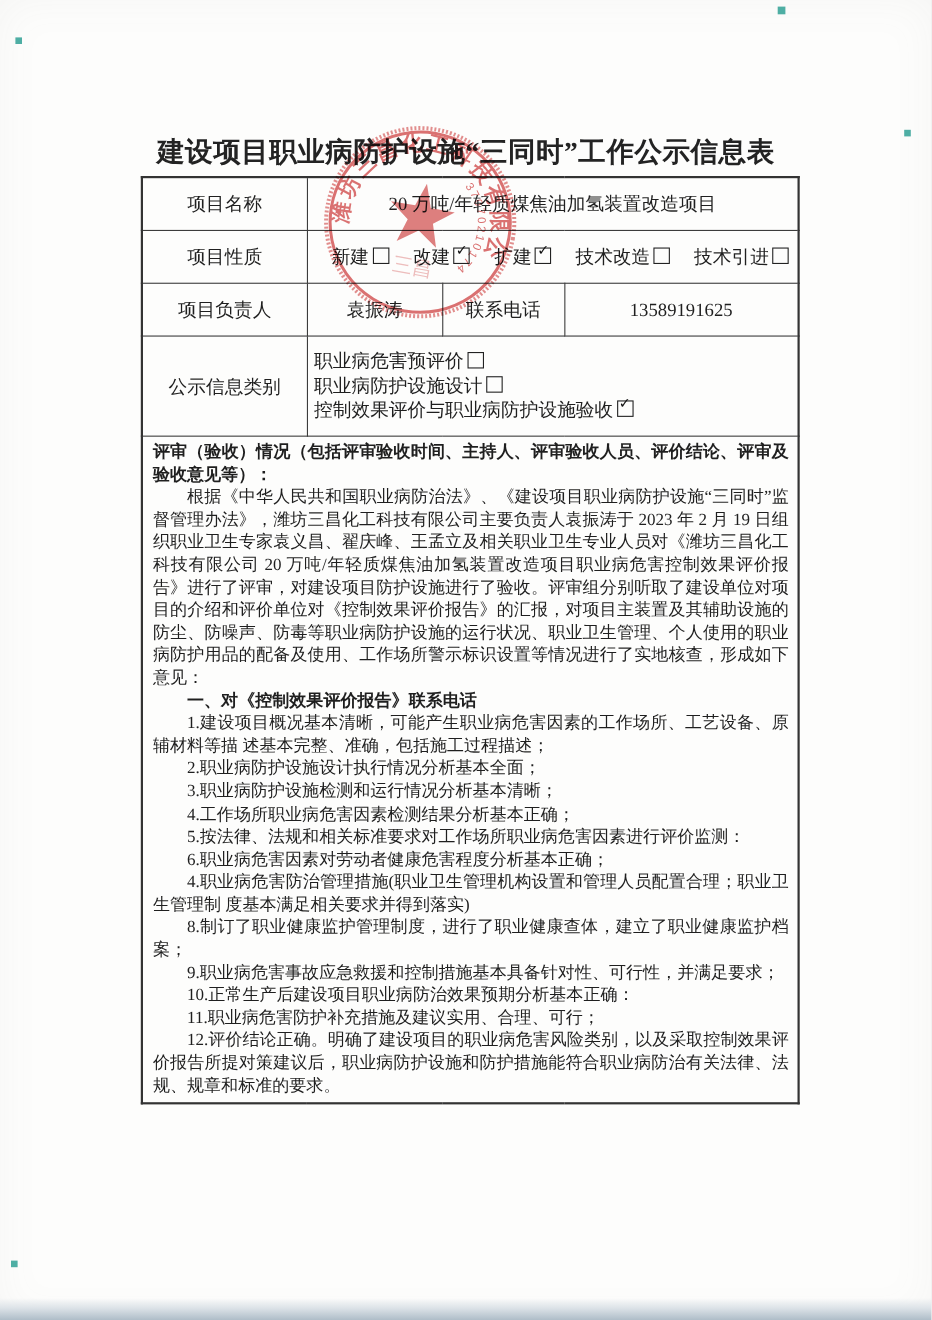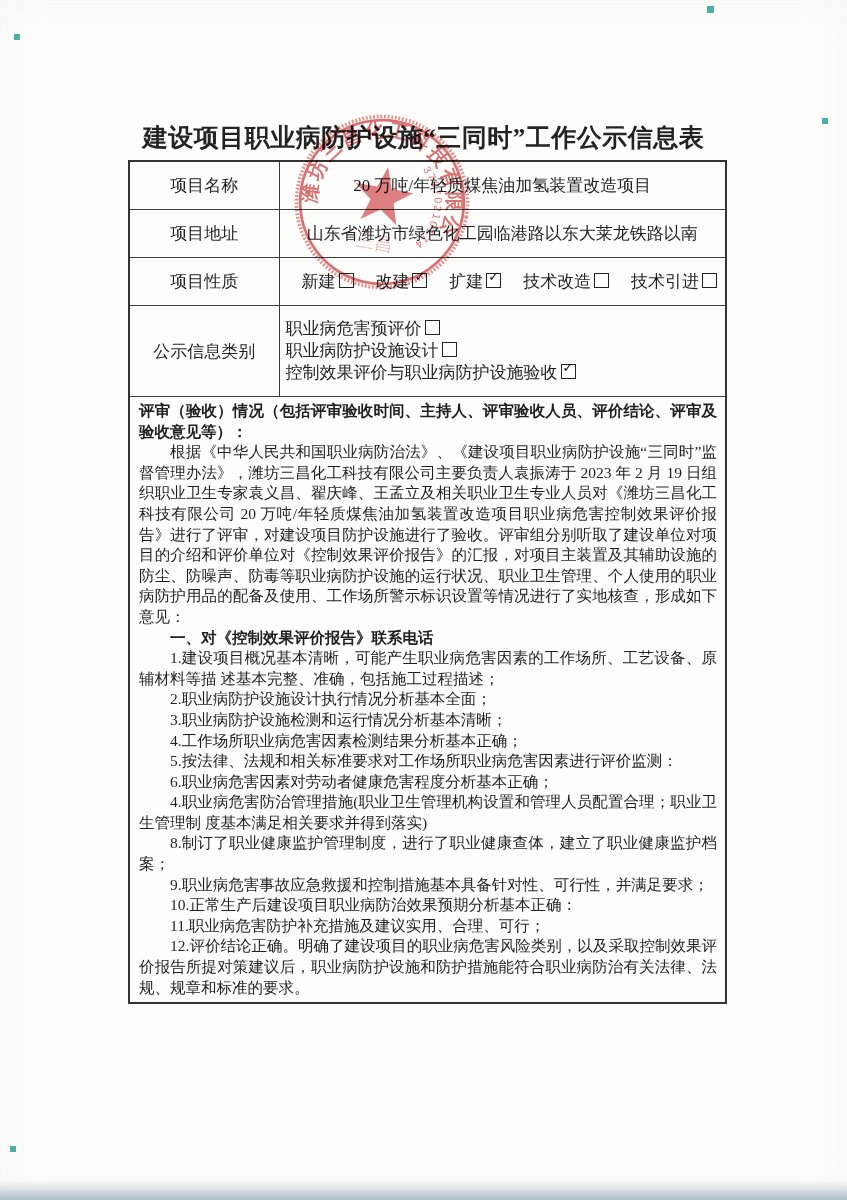--- a/index.html
+++ b/index.html
@@ -78,35 +78,37 @@
         <col style="width:150px">
         <col style="width:123px">
         <col style="width:111px">
         <col style="width:213px">
       </colgroup>
     <tbody>
         <tr class="r1">
       <td class="lbl">项目名称</td>
       <td class="ctr" colspan="3">20 万吨/年轻质煤焦油加氢装置改造项目</td>
     </tr>
-    <tr class="r2">
-      <td class="lbl">项目地址</td>
-      <td class="ctr" colspan="3">山东省潍坊市绿色化工园临港路以东大莱龙铁路以南</td>
-    </tr>
     <tr class="r3">
       <td class="lbl">项目性质</td>
       <td colspan="3">
         <div class="optrow">
               <span class="opt"><span>新建</span><span class="cb"></span></span>
               <span class="opt"><span>改建</span><span class="cb on"></span></span>
               <span class="opt"><span>扩建</span><span class="cb on"></span></span>
               <span class="opt"><span>技术改造</span><span class="cb"></span></span>
               <span class="opt"><span>技术引进</span><span class="cb"></span></span>
             </div>
       </td>
+    </tr>
+    <tr class="r4">
+      <td class="lbl">项目负责人</td>
+      <td class="ctr">袁振涛</td>
+      <td class="ctr">联系电话</td>
+      <td class="ctr">13589191625</td>
     </tr>
     <tr class="r5">
       <td class="lbl">公示信息类别</td>
       <td colspan="3">
         <div class="optcol">
               <span class="opt"><span>职业病危害预评价</span><span class="cb"></span></span>
               <span class="opt"><span>职业病防护设施设计</span><span class="cb"></span></span>
               <span class="opt"><span>控制效果评价与职业病防护设施验收</span><span class="cb on"></span></span>
             </div>
       </td>

